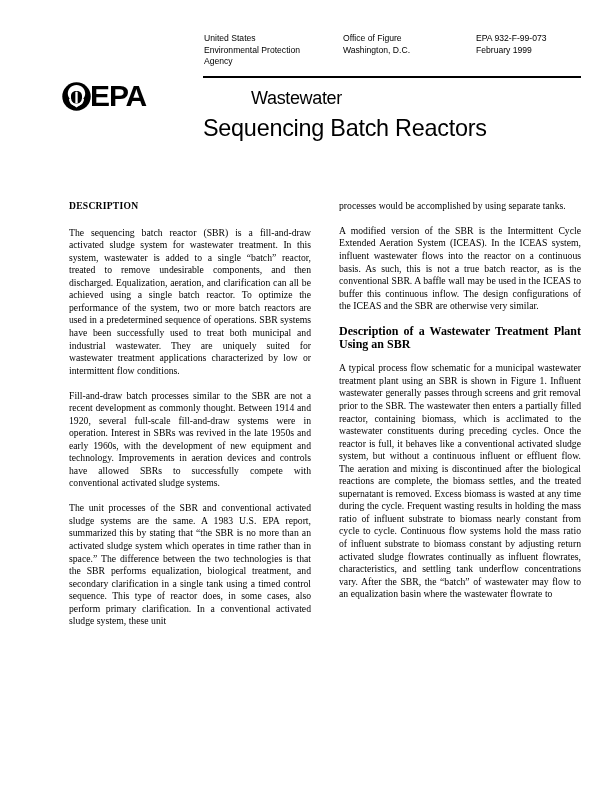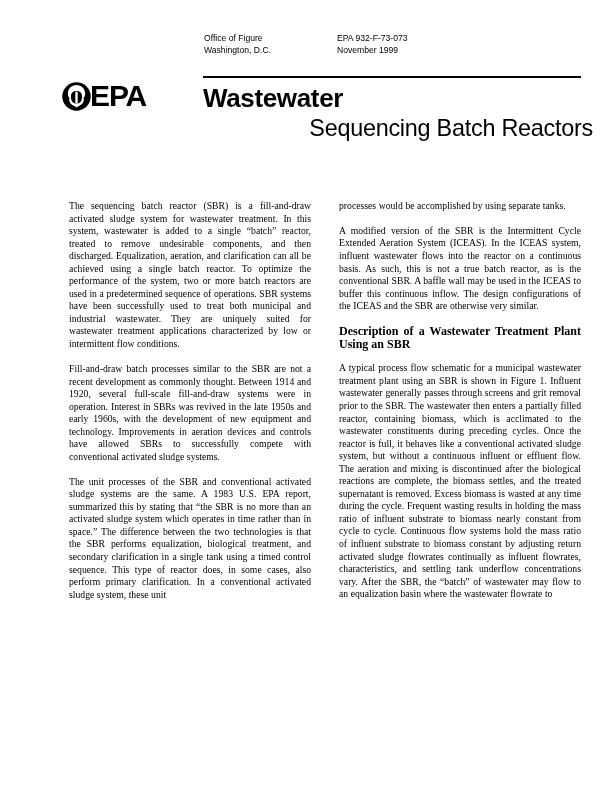--- a/index.html
+++ b/index.html
@@ -88,33 +88,33 @@
   .title-block {
     position: absolute;
     left: 203px;
     top: 84px;
     width: 390px;
     font-family: "Liberation Sans", "DejaVu Sans", sans-serif;
     color: #000;
   }
   .doc-title-1,
   .doc-title-2 {
-    font-weight: bold;
-    font-size: 26px;
+    font-weight: normal;
+    font-size: 18px;
     line-height: 29.5px;
     letter-spacing: -0.35px;
     white-space: nowrap;
+    margin-left: 48px;
   }
   .doc-subtitle {
     font-weight: normal;
     font-size: 23.4px;
     line-height: 29px;
     letter-spacing: -0.25px;
     white-space: nowrap;
-    text-align: right;
   }
 
   
   .columns {
     position: absolute;
     left: 0;
     top: 200px;
     width: 612px;
   }
   .col {
@@ -153,27 +153,32 @@
   p.para:last-child { margin-bottom: 0; }
 </style>
 </head>
 <body>
 
 <div class="page">
 
   <div class="masthead">
 
     <div class="agency-info">
+      <div class="agency-col-1">
+        <span class="agency-line">United States</span>
+        <span class="agency-line">Environmental Protection</span>
+        <span class="agency-line">Agency</span>
+      </div>
       <div class="agency-col-2">
         <span class="agency-line">Office of Figure</span>
         <span class="agency-line">Washington, D.C.</span>
       </div>
       <div class="agency-col-3">
-        <span class="agency-line">EPA 932-F-73-073</span>
-        <span class="agency-line">November 1999</span>
+        <span class="agency-line">EPA 932-F-99-073</span>
+        <span class="agency-line">February 1999</span>
       </div>
     </div>
 
     <div class="masthead-rule"></div>
 
     <div class="epa-logo">
       <svg class="epa-seal" viewBox="0 0 100 100" aria-hidden="true">
         <circle cx="50" cy="50" r="49" fill="#000000"></circle>
         <path d="M50 10 C33 10 20 23 20 40 C20 49 24 56 31 61 L31 48 C31 38 39 30 50 30 C61 30 69 38 69 48 L69 61 C76 56 80 49 80 40 C80 23 67 10 50 10 Z" fill="#ffffff"></path>
         <circle cx="50" cy="24" r="8" fill="#ffffff"></circle>
@@ -186,20 +191,21 @@
 
     <div class="title-block">
       <div class="doc-title-1">Wastewater</div>
       <div class="doc-subtitle">Sequencing Batch Reactors</div>
     </div>
   </div>
 
   <div class="columns">
 
     <div class="col col-left">
+      <div class="sec-head">DESCRIPTION</div>
       <p class="para">The sequencing batch reactor (SBR) is a fill-and-draw activated sludge system for wastewater treatment. In this system, wastewater is added to a single “batch” reactor, treated to remove undesirable components, and then discharged. Equalization, aeration, and clarification can all be achieved using a single batch reactor. To optimize the performance of the system, two or more batch reactors are used in a predetermined sequence of operations.  SBR systems have been successfully used to treat both municipal and industrial wastewater.  They are uniquely suited for wastewater treatment applications characterized by low or intermittent flow conditions.</p>
       <p class="para">Fill-and-draw batch processes similar to the SBR are not a recent development as commonly thought. Between 1914 and 1920, several full-scale fill-and-draw systems were in operation.  Interest in SBRs was revived in the late 1950s and early 1960s, with the development of new equipment and technology. Improvements in aeration devices and controls have allowed SBRs to successfully compete with conventional activated sludge systems.</p>
       <p class="para">The unit processes of the SBR and conventional activated sludge systems are the same.  A 1983 U.S. EPA report, summarized this by stating that “the SBR is no more than an activated sludge system which operates in time rather than in space.”  The difference between the two technologies is that the SBR performs equalization, biological treatment, and secondary clarification in a single tank using a timed control sequence.  This type of reactor does, in some cases, also perform primary clarification. In a conventional activated sludge system, these unit</p>
     </div>
 
     <div class="col col-right">
       <p class="para">processes would be accomplished by using separate tanks.</p>
       <p class="para">A modified version of the SBR is the Intermittent Cycle Extended Aeration System (ICEAS).  In the ICEAS system, influent wastewater flows into the reactor on a continuous basis.  As such, this is not a true batch reactor, as is the conventional SBR.  A baffle wall may be used in the ICEAS to buffer this continuous inflow.  The design configurations of the ICEAS and the SBR are otherwise very similar.</p>
       <div class="sub-head">Description of a Wastewater Treatment Plant Using an SBR</div>
       <p class="para">A typical process flow schematic for a municipal wastewater treatment plant using an SBR is shown in Figure 1.  Influent wastewater generally passes through screens and grit removal prior to the SBR. The wastewater then enters a partially filled reactor, containing biomass, which is acclimated to the wastewater constituents during preceding cycles. Once the reactor is full, it behaves like a conventional activated sludge system, but without a continuous influent or effluent flow.  The aeration and mixing is discontinued after the biological reactions are complete, the biomass settles, and the treated supernatant is removed.  Excess biomass is wasted at any time during the cycle.  Frequent wasting results in holding the mass ratio of influent substrate to biomass nearly constant from cycle to cycle.  Continuous flow systems hold the mass ratio of influent substrate to biomass constant by adjusting return activated sludge flowrates continually as influent flowrates, characteristics, and settling tank underflow concentrations vary.  After the SBR, the “batch” of wastewater may flow to an equalization basin where the wastewater flowrate to</p>

